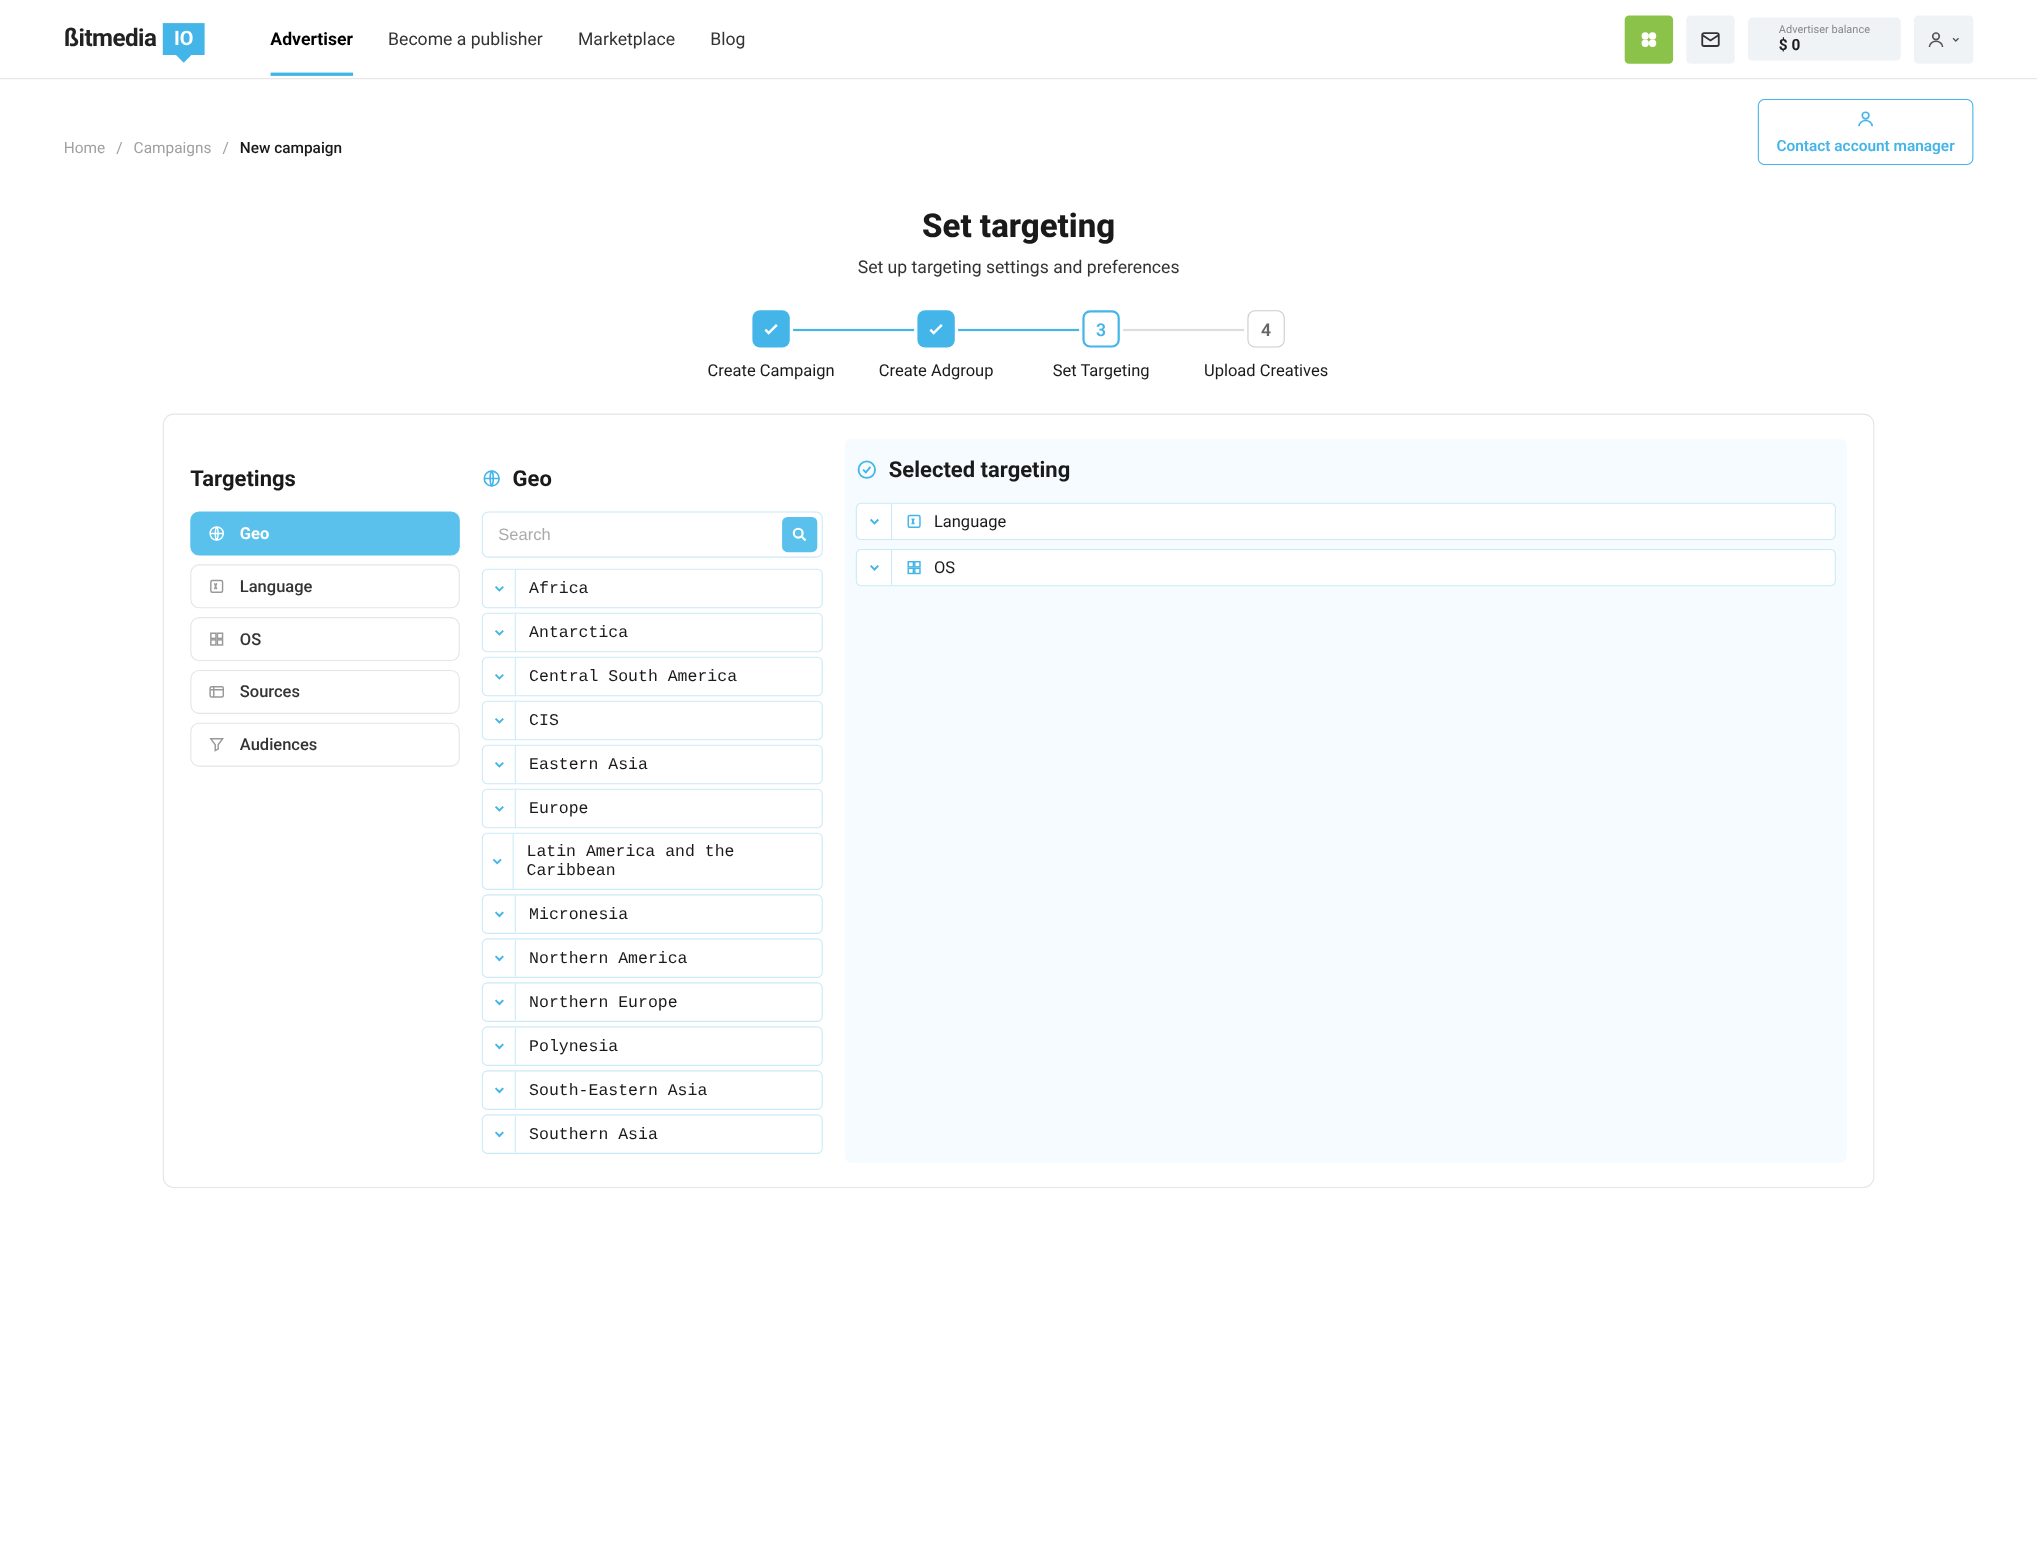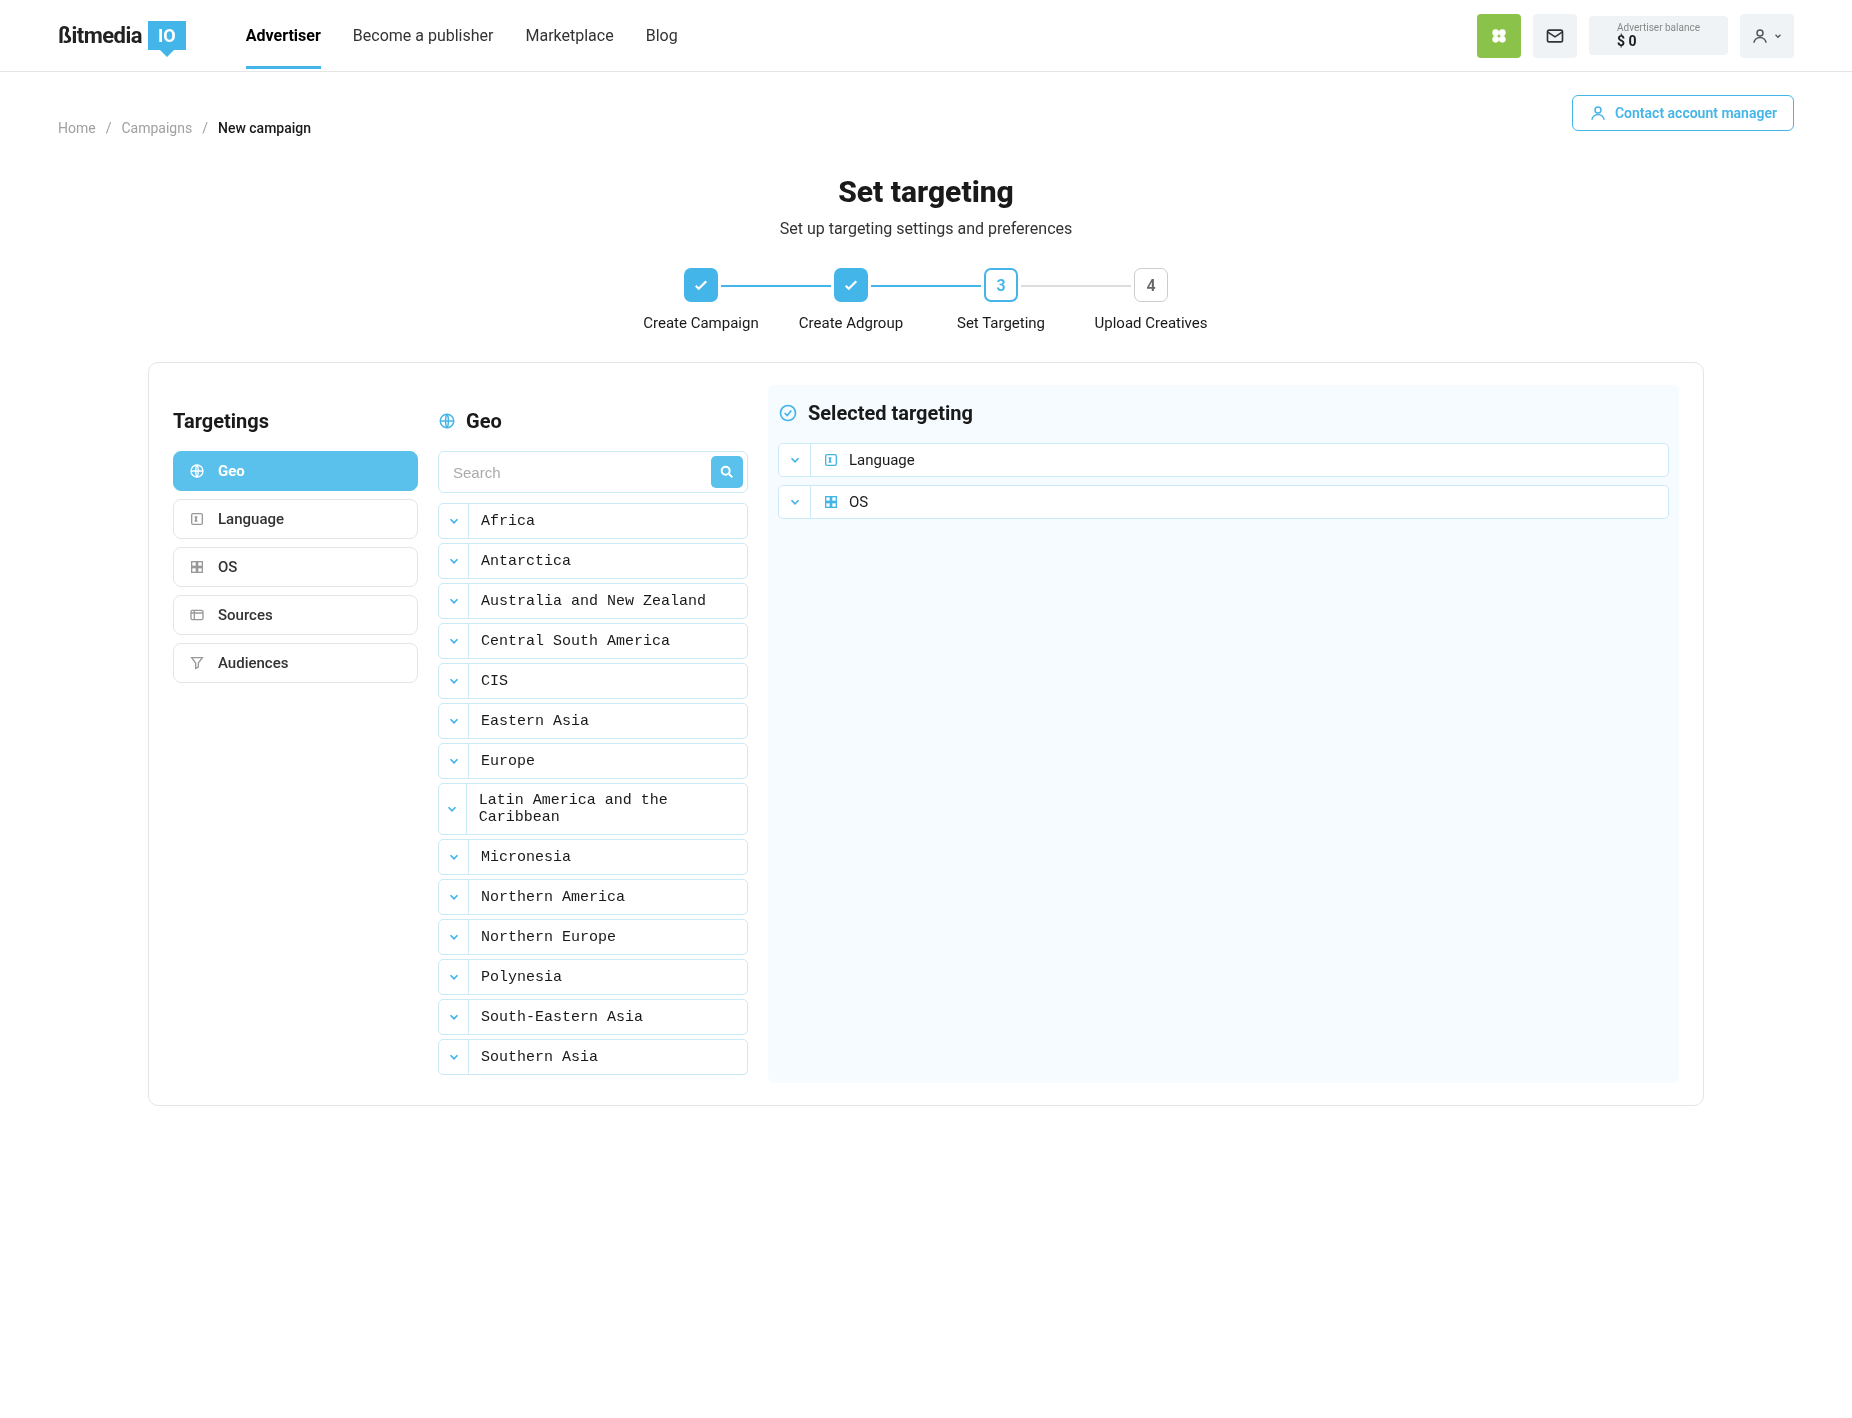--- a/index.html
+++ b/index.html
@@ -20,21 +20,21 @@
 .icon-btn.green { background:#8bc34a; color:#fff; }
 .balance-box { background:#f0f3f6; border-radius:4px; padding:6px 28px; min-width:120px; }
 .balance-label { font-size:10px; color:#888; }
 .balance-value { font-size:14px; font-weight:700; }
 .user-btn { width:54px; height:44px; display:flex; align-items:center; justify-content:center; gap:4px; background:#f0f3f6; border-radius:4px; cursor:pointer; }
 
 
 .subheader { display:flex; align-items:center; justify-content:space-between; padding: 18px 58px; }
 .breadcrumb { display:flex; gap:10px; font-size:14px; color:#a0a0a0;margin-top:30px; }
 .breadcrumb .current { color:#1a1a1a; font-weight:500; }
-.contact-btn { display:flex; align-items:center; gap:8px; border:1px solid #44b5e8; color:#44b5e8; padding:8px 16px; border-radius:6px; font-size:14px; font-weight:600; cursor:pointer; background:#fff; }
+.contact-btn { display:flex; align-items:center; gap:8px; border:1px solid #44b5e8; color:#44b5e8; padding:8px 16px; border-radius:6px; font-size:14px; font-weight:600; cursor:pointer; background:#fff;flex-direction:column; }
 
 
 .title-section { text-align:center; margin:20px 0 30px; }
 .page-title { font-size:30px; font-weight:800; margin-bottom:10px; }
 .page-subtitle { font-size:16px; color:#333; }
 
 
 .stepper { display:flex; align-items:flex-start; justify-content:center; gap:0; margin-bottom:30px; }
 .step { display:flex; flex-direction:column; align-items:center; position:relative; width:150px; }
 .step-box { width:34px; height:34px; border-radius:7px; display:flex; align-items:center; justify-content:center; font-weight:600; font-size:16px; margin-bottom:12px; }
@@ -264,28 +264,20 @@
             </svg>
           </div>
           <div class="geo-label">Antarctica</div>
         </div>
         <div class="geo-row">
           <div class="geo-expand">
             <svg width="14" height="14" viewBox="0 0 24 24" fill="none" stroke="currentColor" stroke-width="3">
               <path d="M6 9l6 6 6-6"></path>
             </svg>
           </div>
-          <div class="geo-label">Australia and New Zealand</div>
-        </div>
-        <div class="geo-row">
-          <div class="geo-expand">
-            <svg width="14" height="14" viewBox="0 0 24 24" fill="none" stroke="currentColor" stroke-width="3">
-              <path d="M6 9l6 6 6-6"></path>
-            </svg>
-          </div>
           <div class="geo-label">Central South America</div>
         </div>
         <div class="geo-row">
           <div class="geo-expand">
             <svg width="14" height="14" viewBox="0 0 24 24" fill="none" stroke="currentColor" stroke-width="3">
               <path d="M6 9l6 6 6-6"></path>
             </svg>
           </div>
           <div class="geo-label">CIS</div>
         </div>

